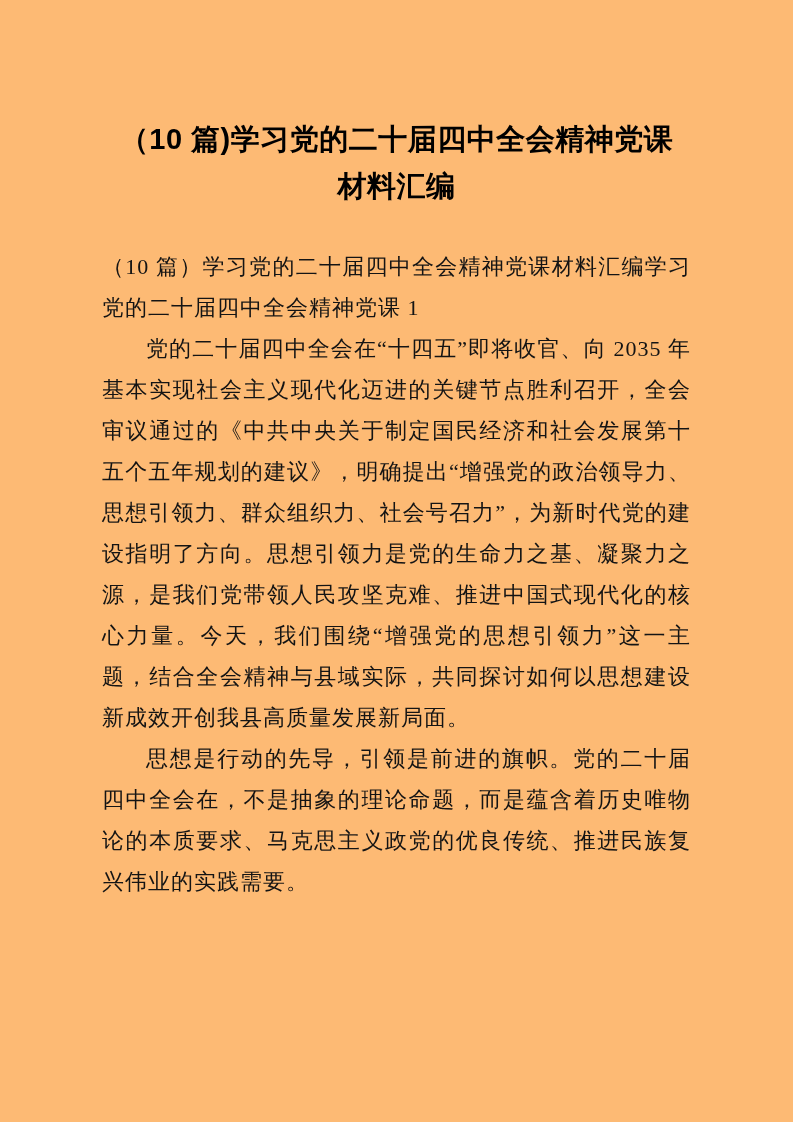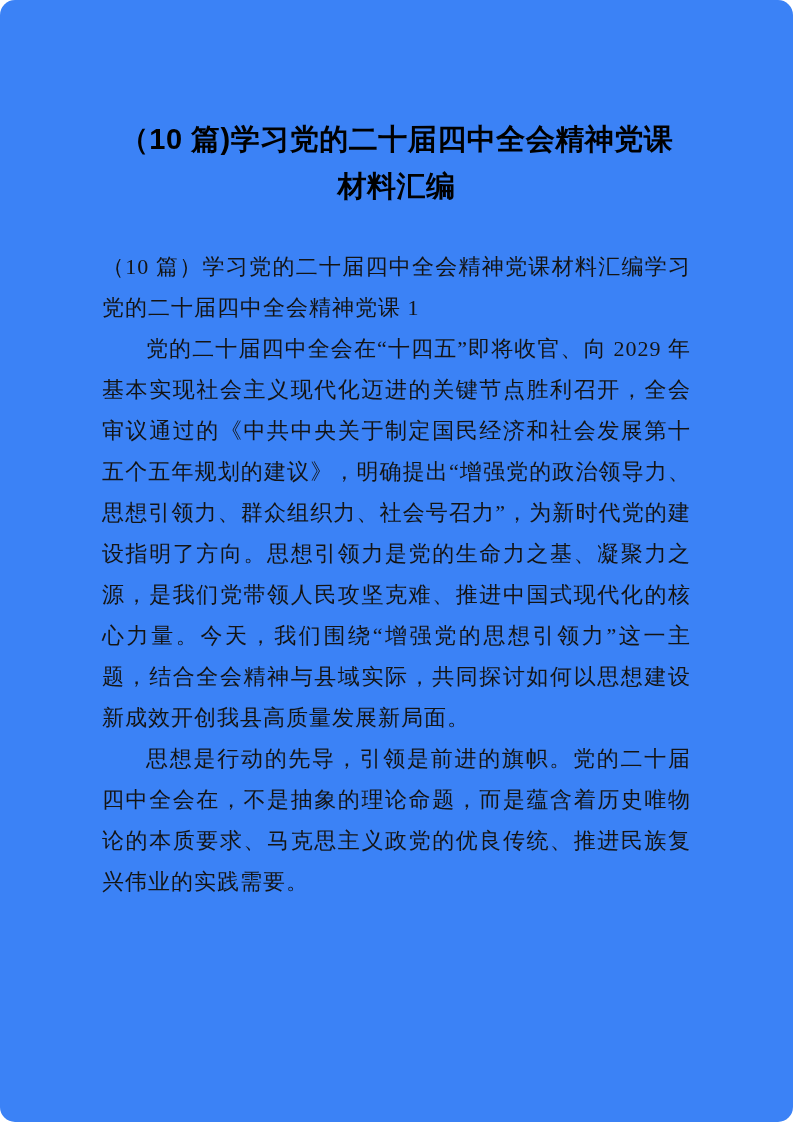--- a/index.html
+++ b/index.html
@@ -5,25 +5,24 @@
   html, body {
     margin: 0;
     padding: 0;
     background: #ffffff;
   }
   .page {
     position: relative;
     width: 793px;
     height: 1122px;
     margin: 0 auto;
-    background: #3b82f6;
+    background: #fdba74;
     box-sizing: border-box;
     padding: 116px 102px 0 102px;
     overflow: hidden;
-    border-radius: 15px;
   }
   .doc-title {
     font-family: "Liberation Sans", "DejaVu Sans", sans-serif;
     font-weight: bold;
     color: #000000;
     font-size: 29px;
     line-height: 47px;
     text-align: center;
     letter-spacing: 0.5px;
     max-width: 572px;
@@ -50,20 +49,20 @@
 <body>
 
 <div class="page">
 
   <h1 class="doc-title">（10 篇)学习党的二十届四中全会精神党课材料汇编</h1>
 
   <div class="doc-body">
 
     <p class="para">（10 篇）学习党的二十届四中全会精神党课材料汇编学习党的二十届四中全会精神党课 1</p>
 
-    <p class="para indent">党的二十届四中全会在“十四五”即将收官、向 2029 年基本实现社会主义现代化迈进的关键节点胜利召开，全会审议通过的《中共中央关于制定国民经济和社会发展第十五个五年规划的建议》，明确提出“增强党的政治领导力、思想引领力、群众组织力、社会号召力”，为新时代党的建设指明了方向。思想引领力是党的生命力之基、凝聚力之源，是我们党带领人民攻坚克难、推进中国式现代化的核心力量。今天，我们围绕“增强党的思想引领力”这一主题，结合全会精神与县域实际，共同探讨如何以思想建设新成效开创我县高质量发展新局面。</p>
+    <p class="para indent">党的二十届四中全会在“十四五”即将收官、向 2035 年基本实现社会主义现代化迈进的关键节点胜利召开，全会审议通过的《中共中央关于制定国民经济和社会发展第十五个五年规划的建议》，明确提出“增强党的政治领导力、思想引领力、群众组织力、社会号召力”，为新时代党的建设指明了方向。思想引领力是党的生命力之基、凝聚力之源，是我们党带领人民攻坚克难、推进中国式现代化的核心力量。今天，我们围绕“增强党的思想引领力”这一主题，结合全会精神与县域实际，共同探讨如何以思想建设新成效开创我县高质量发展新局面。</p>
 
 
     <p class="para indent">思想是行动的先导，引领是前进的旗帜。党的二十届四中全会在，不是抽象的理论命题，而是蕴含着历史唯物论的本质要求、马克思主义政党的优良传统、推进民族复兴伟业的实践需要。</p>
 
 
   </div>
 </div>
 
 </body></html>

